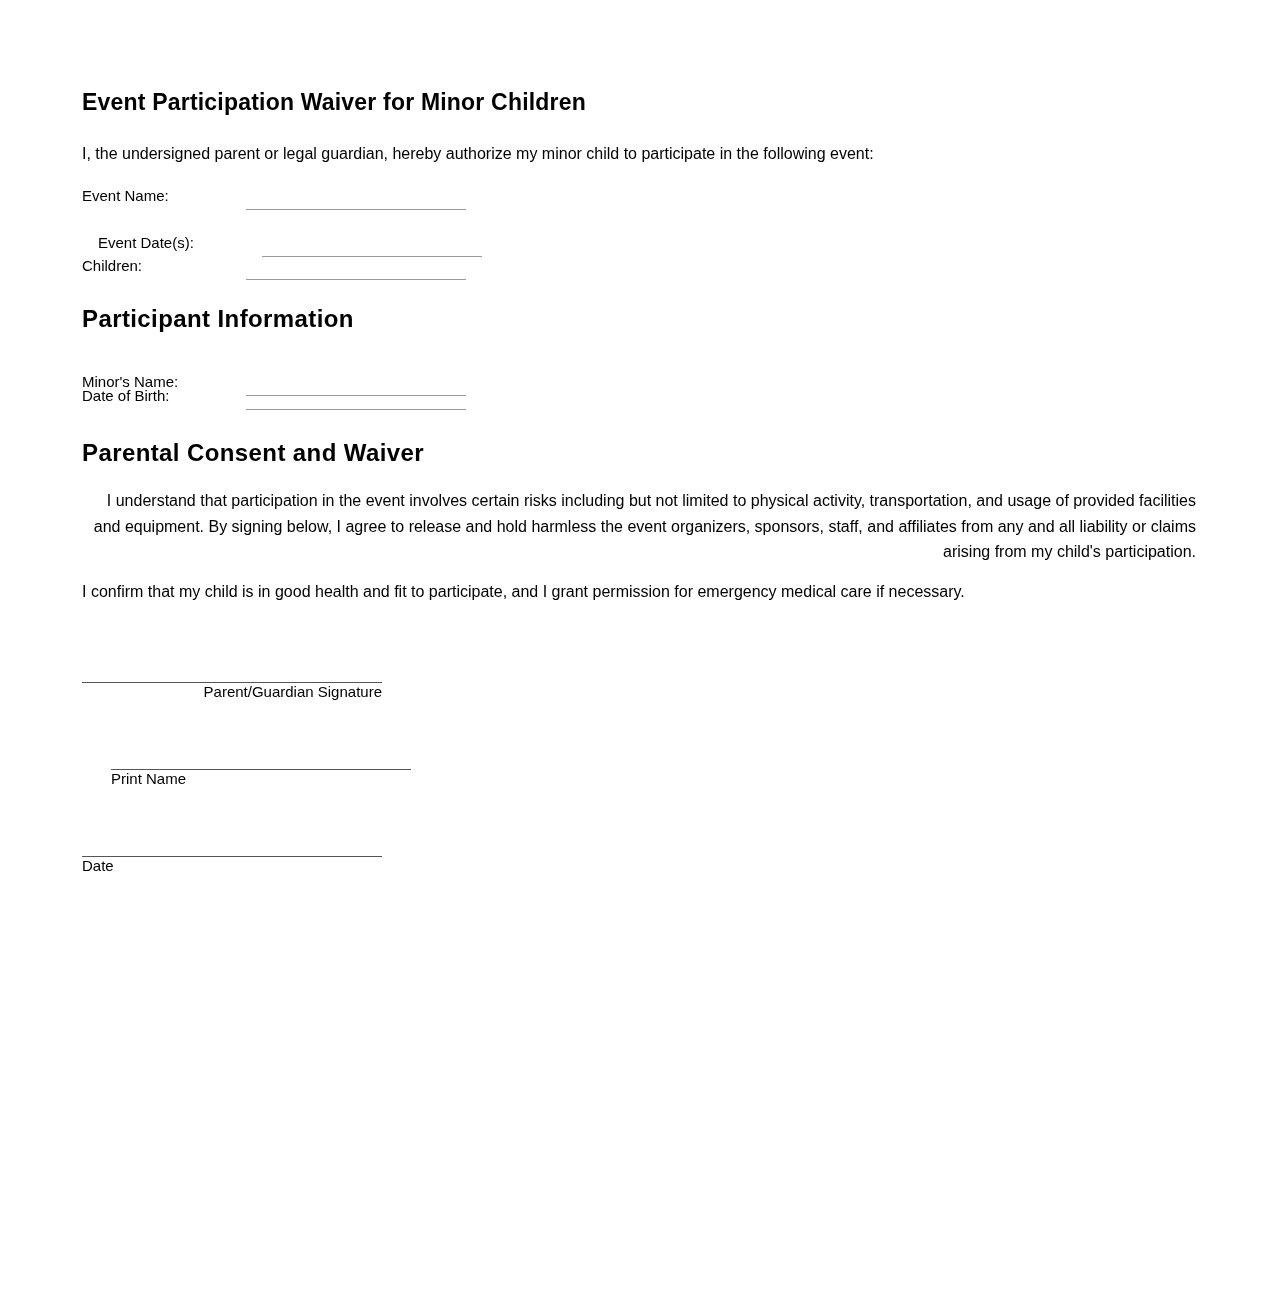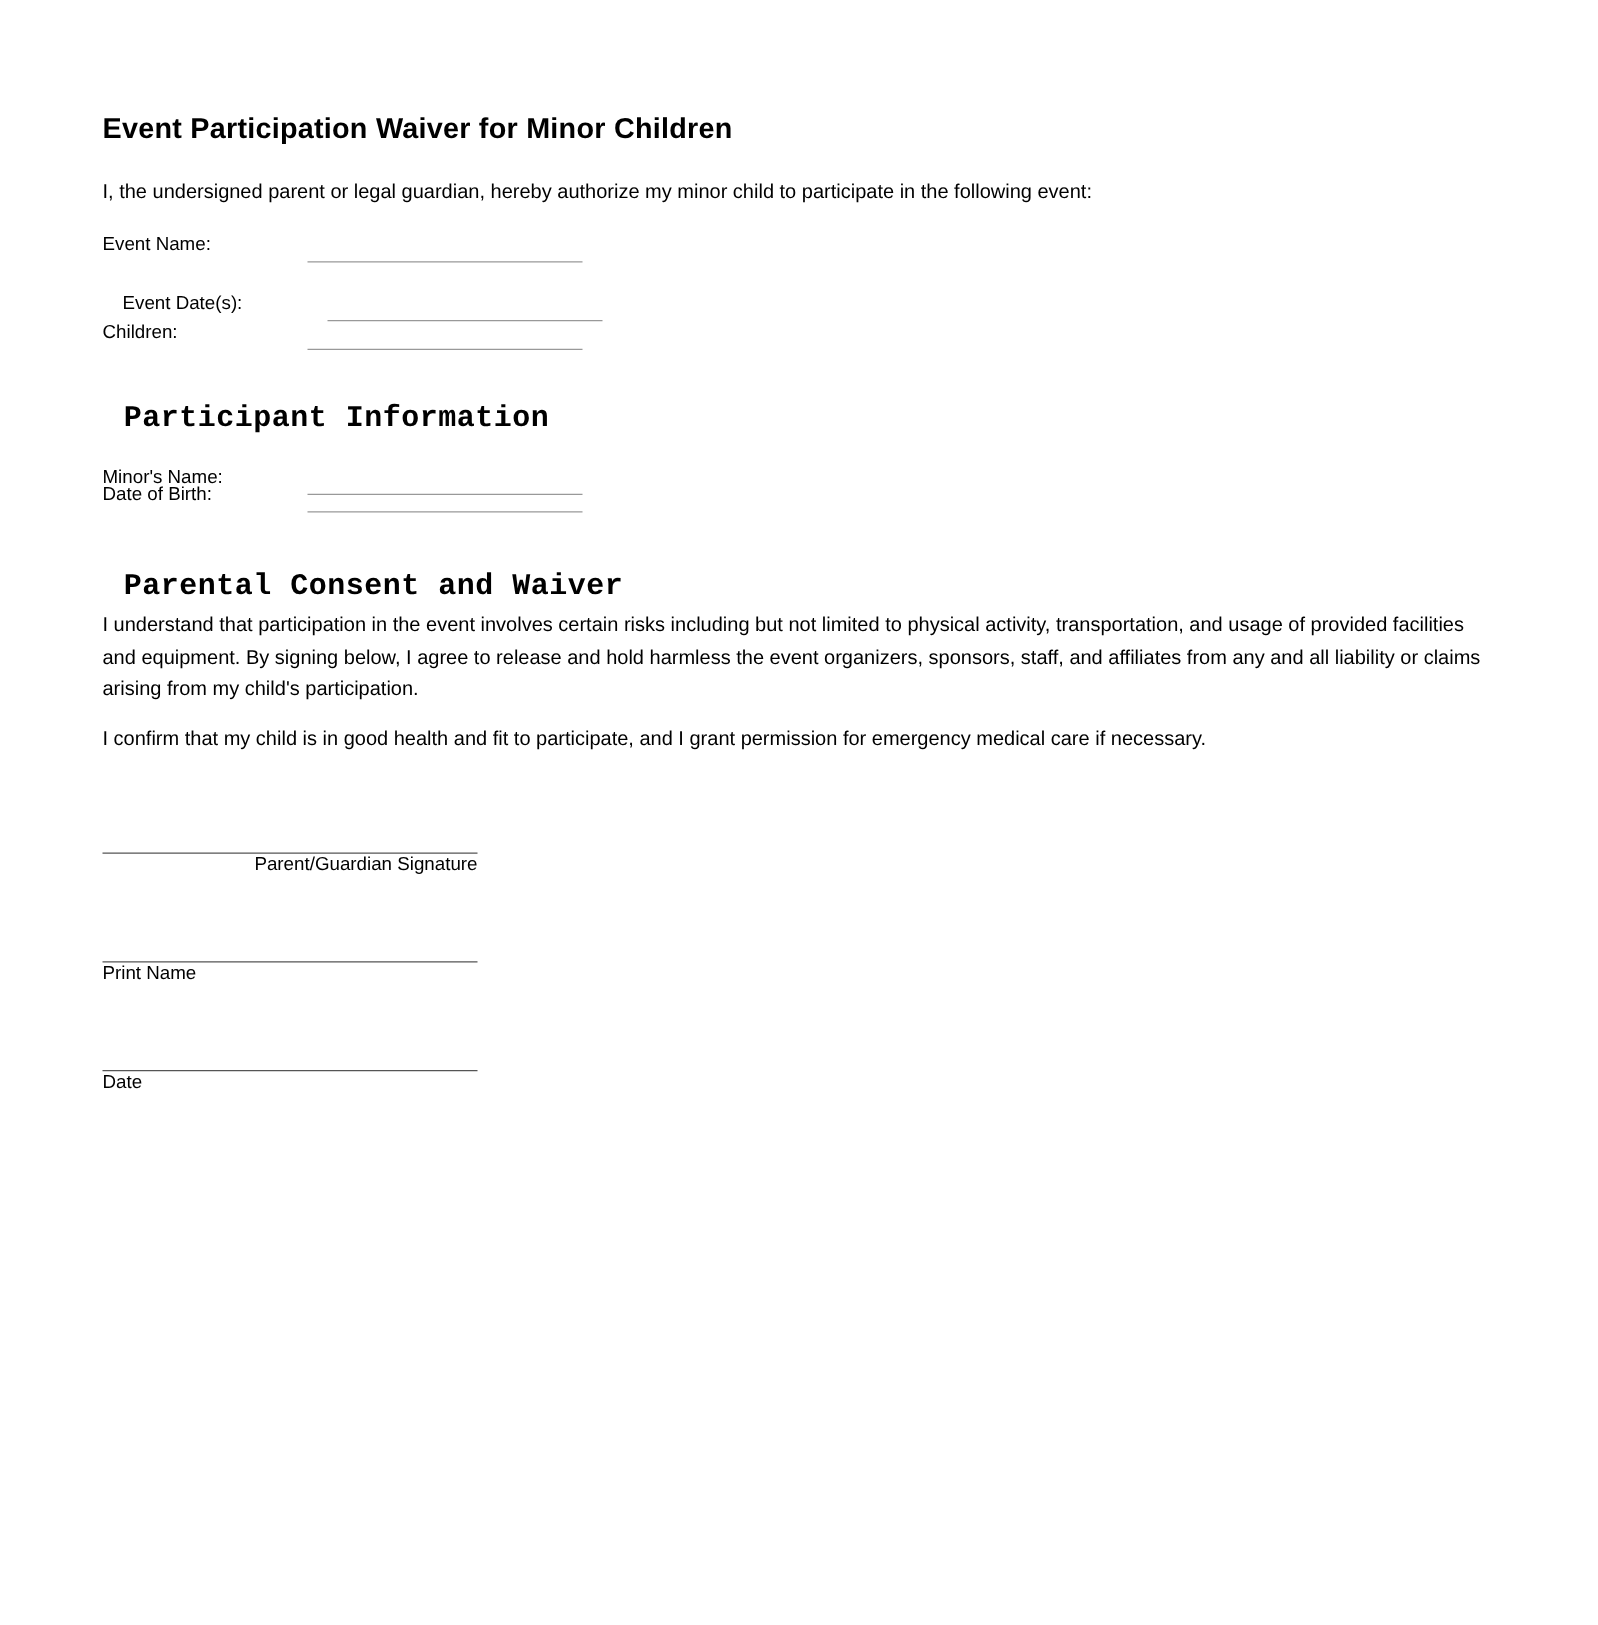--- a/index.html
+++ b/index.html
@@ -26,35 +26,36 @@
       font-weight: bold;
       margin: 0;
       position: absolute;
       top: 82px;
       left: 0;
       line-height: 40px;
       white-space: nowrap;
       letter-spacing: 0.2px;
     }
     h2 {
-      font-family: Liberation Mono, monospace;
+      font-family: Liberation Sans, sans-serif;
       font-size: 24px;
       font-weight: bold;
-      margin: 17px;
+      margin: 0;
       position: absolute;
       left: 0;
       line-height: 30px;
       white-space: nowrap;
       letter-spacing: 0.4px;
     }
     p {
       margin: 0;
       font-size: 16px;
       position: absolute;
       left: 0;
+      text-align: right;
     }
     .intro {
       top: 144px;
       line-height: 20px;
       white-space: nowrap;
     }
     .field-row {
       position: absolute;
       left: 0;
       height: 24px;
@@ -147,21 +148,21 @@
 
   <p class="consent-para">I understand that participation in the event involves certain risks including but not limited to physical activity, transportation, and usage of provided facilities and equipment. By signing below, I agree to release and hold harmless the event organizers, sponsors, staff, and affiliates from any and all liability or claims arising from my child's participation.</p>
 
   <p class="health-para">I confirm that my child is in good health and fit to participate, and I grant permission for emergency medical care if necessary.</p>
 
   <div class="sig-block" style="top:682px;text-align:right;">
     <div class="sig-line"></div>
     <div class="sig-label">Parent/Guardian Signature</div>
   </div>
 
-  <div class="sig-block" style="top:769px;">
+  <div class="sig-block" style="top:769px;margin-left:29px;">
     <div class="sig-line"></div>
     <div class="sig-label">Print Name</div>
   </div>
 
   <div class="sig-block" style="top:856px;">
     <div class="sig-line"></div>
     <div class="sig-label">Date</div>
   </div>
 
 </div>

